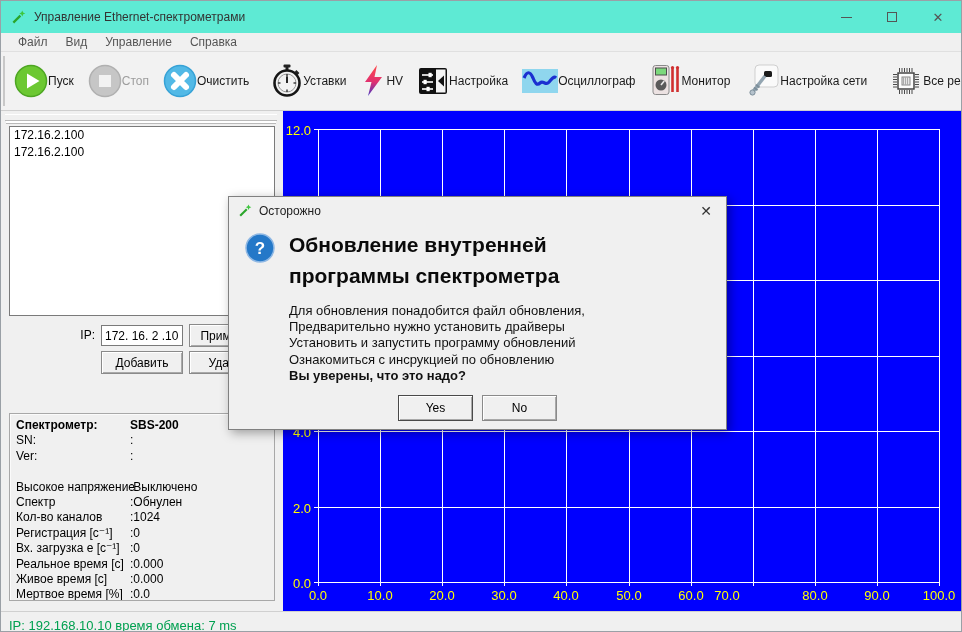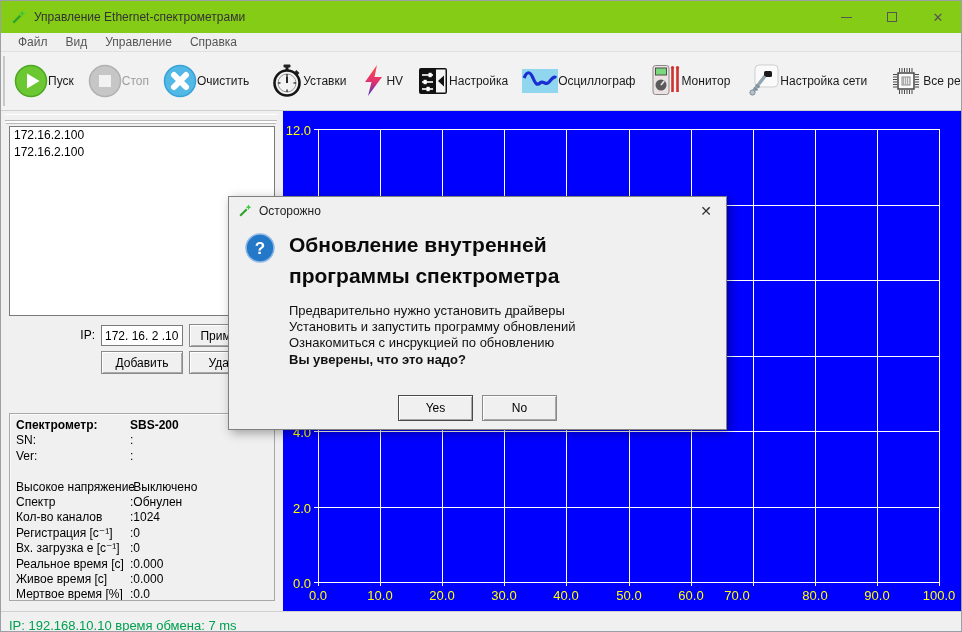--- a/index.html
+++ b/index.html
@@ -1,20 +1,20 @@
 <!DOCTYPE html>
 <html><head>
 <meta charset="utf-8">
 <style>
   html,body{margin:0;padding:0;background:#e8e8e8;font-family:"Liberation Sans","DejaVu Sans",sans-serif;}
   *{box-sizing:border-box;}
   .win{position:relative;width:962px;height:632px;background:#f0f0f0;border:1px solid #9aa0a6;overflow:hidden;}
 
   
-  .titlebar{position:absolute;left:0;top:0;width:100%;height:32px;background:#84cc16;display:flex;align-items:center;}
+  .titlebar{position:absolute;left:0;top:0;width:100%;height:32px;background:#5eead4;display:flex;align-items:center;}
   .titlebar .appicon{margin:0 8px 0 10px;width:15px;height:15px;flex:0 0 auto;}
   .titlebar .title{font-size:12px;color:#333;}
   .wincontrols{margin-left:auto;display:flex;height:100%;}
   .wbtn{width:46px;height:100%;display:flex;align-items:center;justify-content:center;color:#555;font-size:13px;}
   .wbtn .minglyph{width:11px;height:0;border-top:1px solid #555;}
   .wbtn .maxglyph{width:10px;height:10px;border:1px solid #555;}
 
   
   .menubar{position:absolute;left:0;top:32px;width:100%;height:18px;background:#f0f0f0;display:flex;align-items:center;padding-left:8px;}
   .menuitem{font-size:12px;color:#555;padding:0 9px;white-space:nowrap;text-align:right;}
@@ -381,21 +381,21 @@
         <div class="axlabel" style="left: 139px; top: 477px; width: 40px; text-align: center; color: rgb(255, 255, 0);">20.0</div>
         <div class="xtick" style="left: 221px; top: 471px;"></div>
         <div class="axlabel" style="left: 201px; top: 477px; width: 40px; text-align: center; color: rgb(255, 255, 0);">30.0</div>
         <div class="xtick" style="left: 283px; top: 471px;"></div>
         <div class="axlabel" style="left: 263px; top: 477px; width: 40px; text-align: center; color: rgb(255, 255, 0);">40.0</div>
         <div class="xtick" style="left: 346px; top: 471px;"></div>
         <div class="axlabel" style="left: 326px; top: 477px; width: 40px; text-align: center; color: rgb(255, 255, 0);">50.0</div>
         <div class="xtick" style="left: 408px; top: 471px;"></div>
         <div class="axlabel" style="left: 388px; top: 477px; width: 40px; text-align: center; color: rgb(255, 255, 0);">60.0</div>
         <div class="xtick" style="left: 470px; top: 471px;"></div>
-        <div class="axlabel" style="left: 434px; top: 477px; width: 40px; text-align: center; color: rgb(255, 255, 0);">70.0</div>
+        <div class="axlabel" style="left: 424px; top: 477px; width: 40px; text-align: center; color: rgb(255, 255, 0);">70.0</div>
         <div class="xtick" style="left: 532px; top: 471px;"></div>
         <div class="axlabel" style="left: 512px; top: 477px; width: 40px; text-align: center; color: rgb(255, 255, 0);">80.0</div>
         <div class="xtick" style="left: 594px; top: 471px;"></div>
         <div class="axlabel" style="left: 574px; top: 477px; width: 40px; text-align: center; color: rgb(255, 255, 0);">90.0</div>
         <div class="xtick" style="left: 656px; top: 471px;"></div>
         <div class="axlabel" style="left: 636px; top: 477px; width: 40px; text-align: center; color: rgb(255, 255, 0);">100.0</div>
         <div class="ytick" style="left: 31px; top: 471px;"></div>
         <div class="axlabel" style="left: 0px; width: 28px; text-align: right; top: 465px; color: rgb(255, 255, 0);">0.0</div>
         <div class="ytick" style="left: 31px; top: 396px;"></div>
         <div class="axlabel" style="left: 0px; width: 28px; text-align: right; top: 390px; color: rgb(255, 255, 0);">2.0</div>
@@ -428,20 +428,21 @@
         </div>
     </div>
     <span class="dlg-helpicon">
       <svg width="30" height="30" viewBox="0 0 30 30">
           <circle cx="15" cy="15" r="14" fill="#2478c8" stroke="#8fb8e4" stroke-width="1.5"></circle>
           <text x="15" y="21" text-anchor="middle" font-family="Liberation Sans, sans-serif" font-size="17" font-weight="bold" fill="#ffffff">?</text>
         </svg>
     </span>
     <div class="dlg-heading">Обновление внутренней программы спектрометра</div>
     <div class="dlg-body" id="dlgbody">
+        <div>Для обновления понадобится файл обновления,</div>
         <div>Предварительно нужно установить драйверы</div>
         <div>Установить и запустить программу обновлений</div>
         <div>Ознакомиться с инсрукцией по обновлению</div>
         <div class="dlg-q">Вы уверены, что это надо?</div>
       </div>
     <button class="btn dlg-btn dlg-yes">Yes</button>
     <button class="btn dlg-btn dlg-no">No</button>
   </div>
 
 </div>

